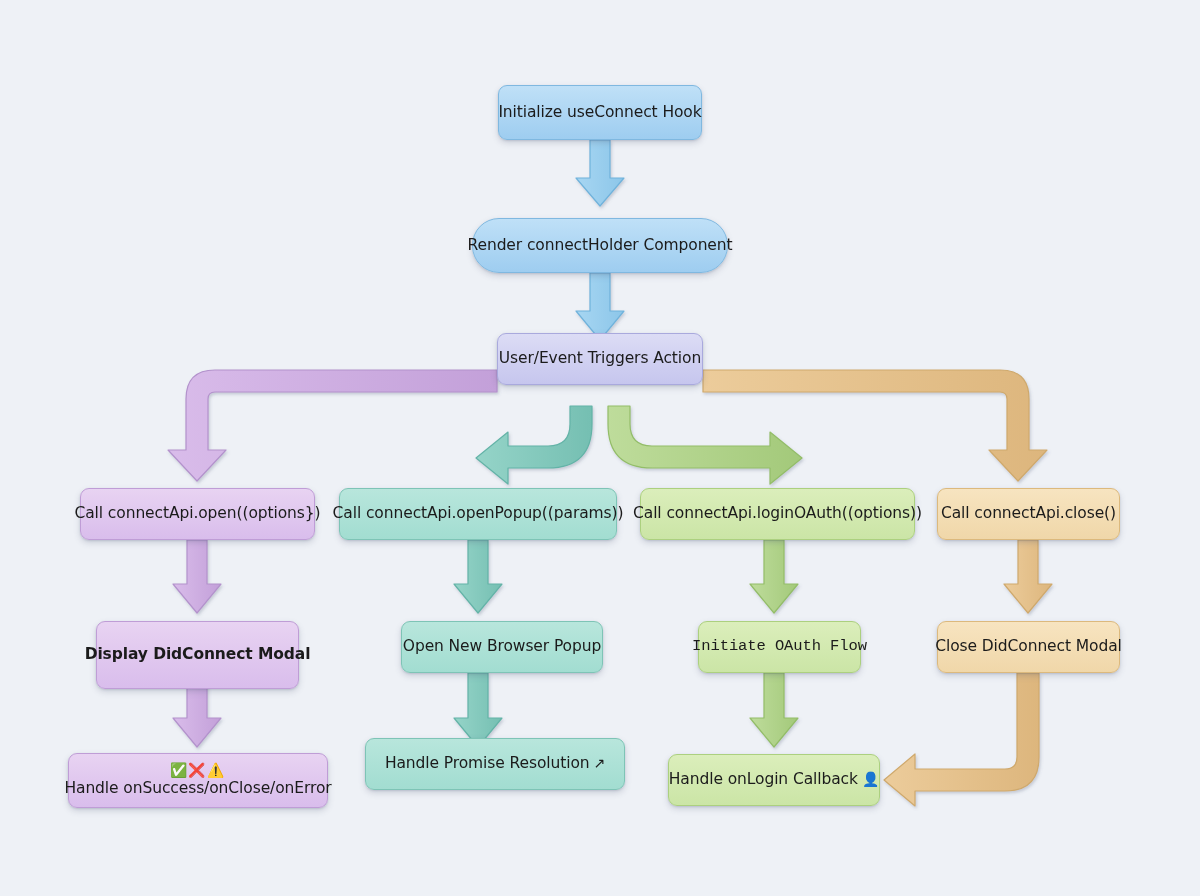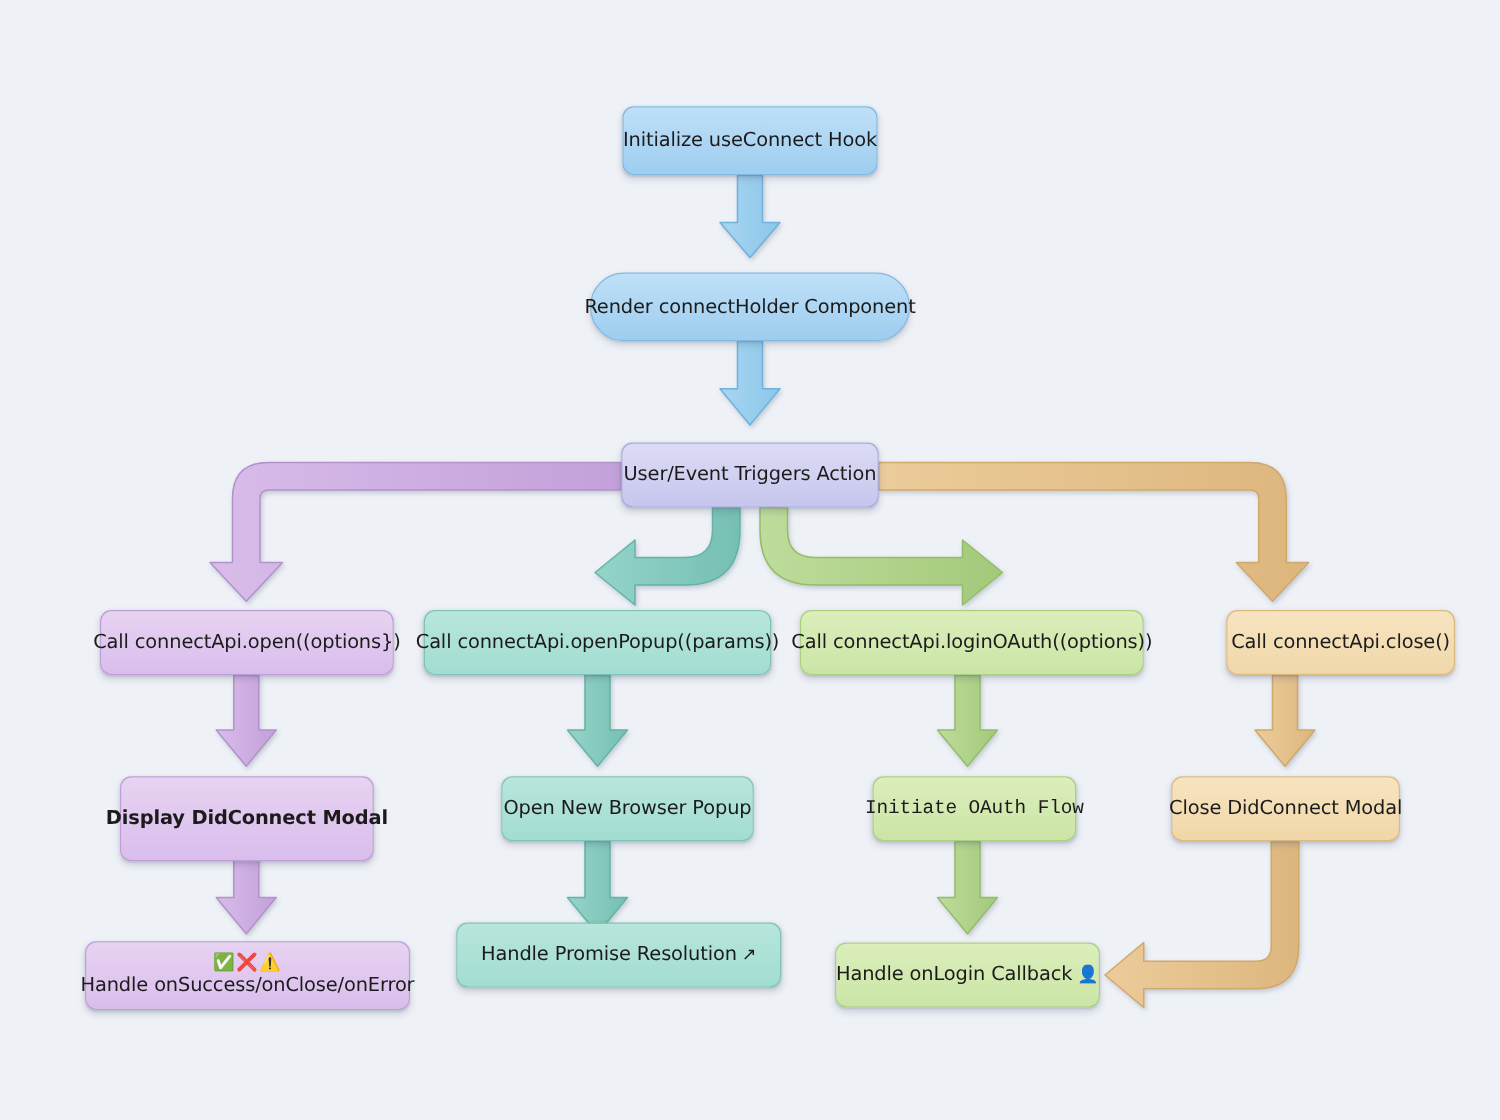--- a/index.html
+++ b/index.html
@@ -125,41 +125,41 @@
   <div class="node" style="left: 498px; top: 85px; width: 204px; height: 55px; background: linear-gradient(rgb(191, 224, 247) 0%, rgb(158, 205, 240) 100%); border-color: rgb(127, 184, 224);">
 
     <span><span class="label-inline">Initialize useConnect Hook</span></span>
   </div>
 
   <div class="node" style="left: 472px; top: 218px; width: 256px; height: 55px; background: linear-gradient(rgb(191, 224, 247) 0%, rgb(158, 205, 240) 100%); border-color: rgb(127, 184, 224); border-radius: 27px;">
 
     <span><span class="label-inline">Render connectHolder Component</span></span>
   </div>
 
-  <div class="node" style="left: 497px; top: 354px; width: 206px; height: 52px; background: linear-gradient(rgb(220, 220, 245) 0%, rgb(198, 198, 238) 100%); border-color: rgb(169, 169, 221);">
+  <div class="node" style="left: 497px; top: 333px; width: 206px; height: 52px; background: linear-gradient(rgb(220, 220, 245) 0%, rgb(198, 198, 238) 100%); border-color: rgb(169, 169, 221);">
 
     <span><span class="label-inline">User/Event Triggers Action</span></span>
   </div>
 
   <div class="node" style="left: 80px; top: 488px; width: 235px; height: 52px; background: linear-gradient(rgb(232, 211, 242) 0%, rgb(217, 189, 236) 100%); border-color: rgb(191, 157, 214);">
 
     <span><span class="label-inline">Call connectApi.open((options})</span></span>
   </div>
 
   <div class="node" style="left: 339px; top: 488px; width: 278px; height: 52px; background: linear-gradient(rgb(184, 230, 220) 0%, rgb(162, 221, 209) 100%); border-color: rgb(126, 196, 182);">
 
     <span><span class="label-inline">Call connectApi.openPopup((params))</span></span>
   </div>
 
   <div class="node" style="left: 640px; top: 488px; width: 275px; height: 52px; background: linear-gradient(rgb(219, 238, 187) 0%, rgb(203, 229, 166) 100%); border-color: rgb(172, 208, 127);">
 
     <span><span class="label-inline">Call connectApi.loginOAuth((options))</span></span>
   </div>
 
-  <div class="node" style="left: 937px; top: 488px; width: 183px; height: 52px; background: linear-gradient(rgb(247, 228, 192) 0%, rgb(240, 215, 169) 100%); border-color: rgb(220, 185, 125); margin-left: 44px;">
+  <div class="node" style="left: 937px; top: 488px; width: 183px; height: 52px; background: linear-gradient(rgb(247, 228, 192) 0%, rgb(240, 215, 169) 100%); border-color: rgb(220, 185, 125);">
 
     <span><span class="label-inline">Call connectApi.close()</span></span>
   </div>
 
   <div class="node" style="left: 96px; top: 621px; width: 203px; height: 68px; background: linear-gradient(rgb(232, 211, 242) 0%, rgb(217, 189, 236) 100%); border-color: rgb(191, 157, 214); font-weight: bold;">
 
     <span><span class="label-inline">Display DidConnect Modal</span></span>
   </div>
 
   <div class="node" style="left: 377px; top: 621px; width: 202px; height: 52px; background: linear-gradient(rgb(184, 230, 220) 0%, rgb(162, 221, 209) 100%); border-color: rgb(126, 196, 182); margin-left: 24px;">

